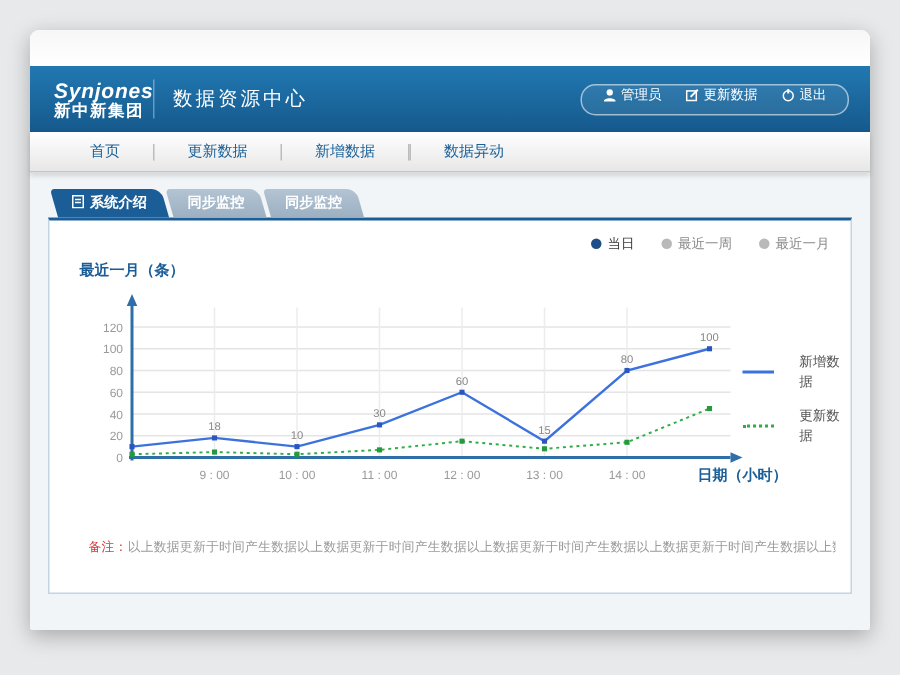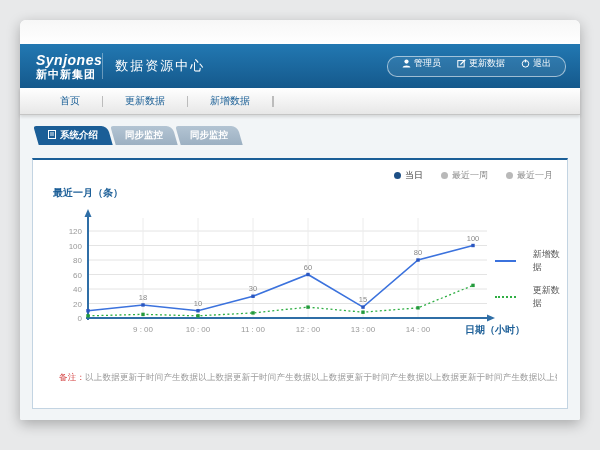--- a/index.html
+++ b/index.html
@@ -29,21 +29,21 @@
   .nav-sep{width:1px;height:11px;background:#bcbcbc}
   
   .content{position:absolute;top:94px;bottom:0;left:0;right:0;background:#f2f5f7;border-radius:0 0 2px 2px}
   .tabs{position:absolute;left:16px;top:12px;height:19px;display:flex;z-index:3}
   .tab{height:19px;display:flex;align-items:center;justify-content:center;transform:skewX(16deg);
        border-radius:3px 6px 0 0;margin-right:3px;padding:0 12px;cursor:pointer}
   .tab .lbl{transform:skewX(-16deg);font-size:9.5px;font-weight:bold;color:#fff;
             display:flex;gap:4px;align-items:center;white-space:nowrap}
   .tab.active{background:#1b5e97}
   .tab.inactive{background:linear-gradient(#b3c4d3,#9cb0c2)}
-  .panel{position:absolute;left:12px;right:12px;top:44px;height:248px;background:#fff;
+  .panel{position:absolute;left:12px;right:12px;top:31px;height:248px;background:#fff;
          border:1px solid #c3d4e2;border-top:2px solid #1b5e97}
   .radios{position:absolute;top:9px;right:14px;display:flex;gap:18px;font-size:9px;
           color:#8a8a8a;align-items:center}
   .radio-item{display:flex;align-items:center;cursor:pointer}
   .radio-dot{width:7px;height:7px;border-radius:50%;background:#b9b9b9;display:inline-block;margin-right:4px}
   .radio-item.sel .radio-dot{background:#1d4f86}
   .radio-item.sel{color:#3a3a3a}
   .ylabel{position:absolute;left:20px;top:26px;font-size:10px;font-weight:bold;color:#1b5e97}
   #chart{position:absolute;left:8px;top:46px}
   .legend{position:absolute;left:462px;top:88px;font-size:9px;color:#555}
@@ -99,20 +99,21 @@
   </div>
 
   <div class="nav">
     <div class="nav-item">首页</div>
     <div class="nav-sep"></div>
     <div class="nav-item">更新数据</div>
     <div class="nav-sep"></div>
     <div class="nav-item">新增数据</div>
     <div class="nav-sep"></div>
     <div class="nav-sep"></div>
+    <div class="nav-item">数据异动</div>
   </div>
 
   <div class="content">
     <div class="tabs">
       <div class="tab active">
         <span class="lbl">
           <span>
             <svg width="8" height="9" viewBox="0 0 8 9">
                 <rect x="0.5" y="0.5" width="7" height="8" fill="none" stroke="#fff" stroke-width="1"></rect>
                 <line x1="2" y1="3" x2="6" y2="3" stroke="#fff" stroke-width="0.9"></line>

